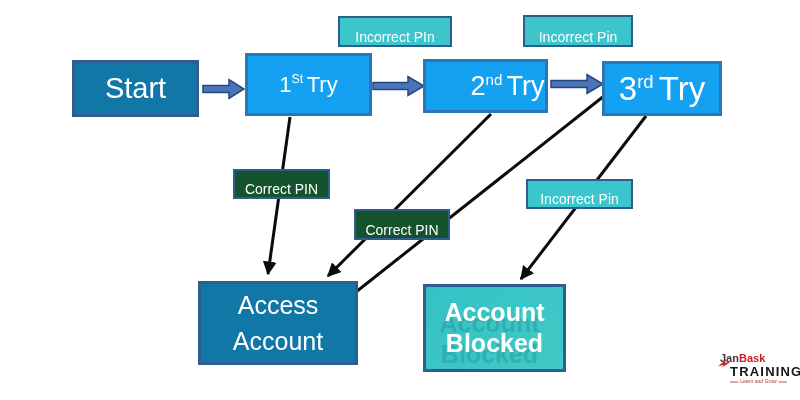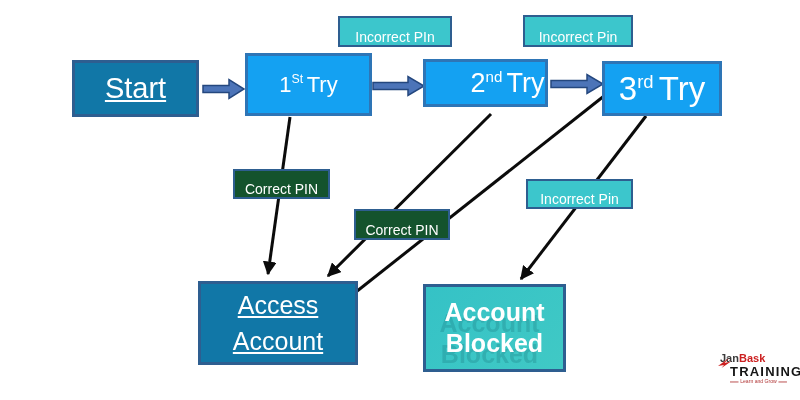--- a/index.html
+++ b/index.html
@@ -7,34 +7,34 @@
     width:800px;height:400px;position:relative;overflow:hidden;
     background:#ffffff;font-family:"Liberation Sans", sans-serif;
   }
   #stage{position:absolute;inset:0;width:800px;height:400px;}
   svg.connector-layer{position:absolute;left:0;top:0;z-index:1;}
   .node{
     position:absolute;z-index:2;box-sizing:border-box;
     display:flex;align-items:center;justify-content:center;
     color:#ffffff;text-align:center;
   }
-  .node-dark{background:#1177A7;border:3px solid #2E5E90;text-decoration:underline;}
+  .node-dark{background:#1177A7;border:3px solid #2E5E90;}
   .node-bright{background:#14A1F2;border:3px solid #2E75B6;}
   .node-turquoise{background:linear-gradient(135deg,#35C2C6 0%,#40C9C5 100%);border:3px solid #2E5E90;}
   .edge-label{
     position:absolute;z-index:3;box-sizing:border-box;
     display:flex;align-items:flex-end;justify-content:center;
     color:#ffffff;font-size:14px;white-space:nowrap;
   }
   .label-dark{background:#14532d;border:2px solid #2E5E90;}
   .label-turquoise{background:#3CC6CC;border:2px solid #2E5E90;}
 
   #node-start{left:72px;top:60px;width:127px;height:57px;font-size:29px;}
   #node-try1{left:245px;top:53px;width:127px;height:63px;font-size:22px;}
-  #node-try2{left:423px;top:59px;width:125px;height:48px;font-size:27px;padding-left:44px;}
+  #node-try2{left:423px;top:59px;width:125px;height:54px;font-size:27px;padding-left:44px;}
   #node-try3{left:602px;top:61px;width:120px;height:55px;font-size:33px;}
   .ordinal{font-size:0.56em;vertical-align:super;line-height:0;margin-right:0.28em;}
   .try-word{margin-left:0;}
 
   #node-access{left:198px;top:281px;width:160px;height:84px;font-size:25px;}
   #node-access .two-line{line-height:36px;}
   #node-blocked{left:423px;top:284px;width:143px;height:88px;font-size:25px;font-weight:bold;}
   #node-blocked .two-line{line-height:31px;position:relative;z-index:2;}
   .ghost-text{
     position:absolute;left:0;right:0;top:50%;z-index:1;

